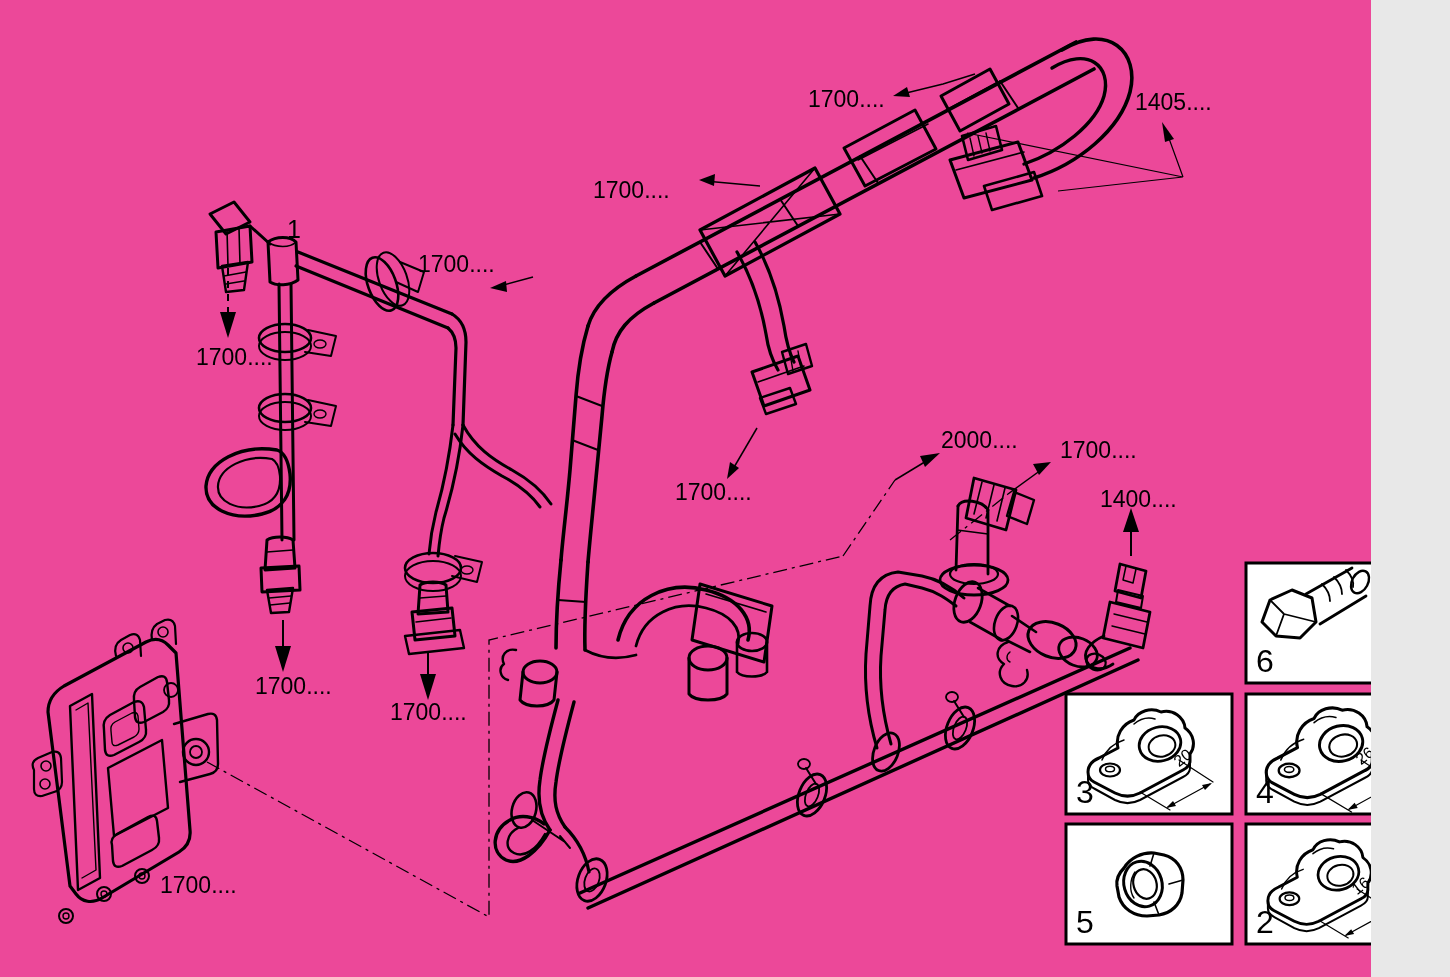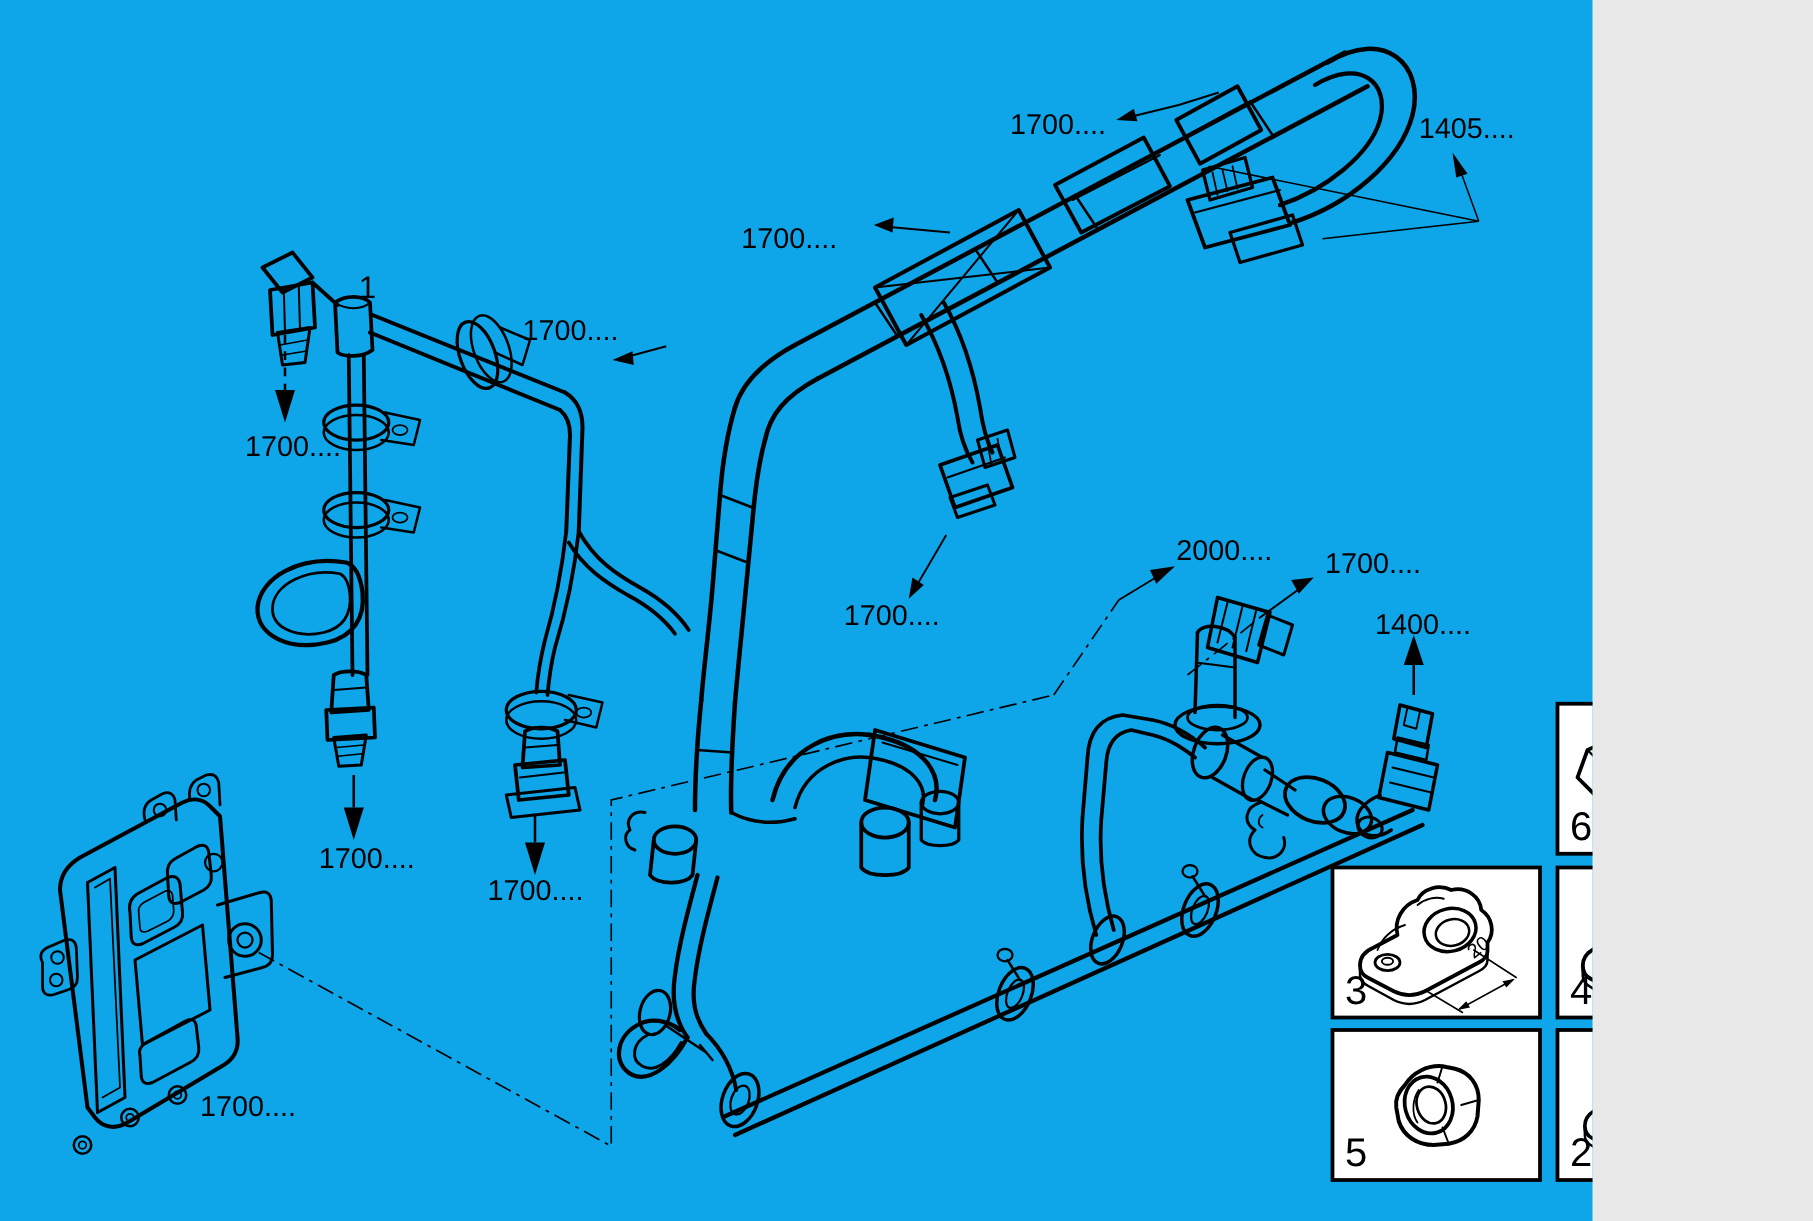--- a/index.html
+++ b/index.html
@@ -1,16 +1,16 @@
 <!DOCTYPE html>
 <html><head>
 <meta charset="utf-8">
 <style>
   html,body{margin:0;padding:0;background:#e8e8e8;}
-  .stage{position:relative;width:1274px;height:977px;background:#0ea5e9;overflow:hidden;
+  .stage{position:relative;width:1371px;height:977px;background:#ec4899;overflow:hidden;
          font-family:"Liberation Sans",sans-serif;}
   svg{position:absolute;left:0;top:0;}
   svg text{font-family:"Liberation Sans",sans-serif;fill:#000;}
   .callout{font-size:23px;}
   .item-no{font-size:25px;}
   .box-no{font-size:32px;}
   .dim{font-size:16px;}
 </style>
 </head>
 <body>

